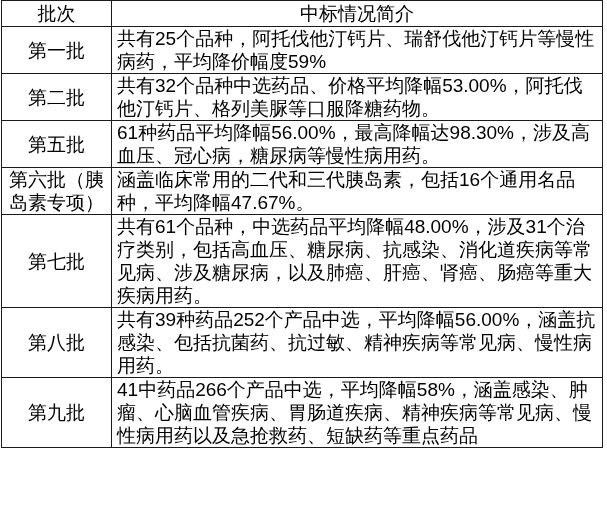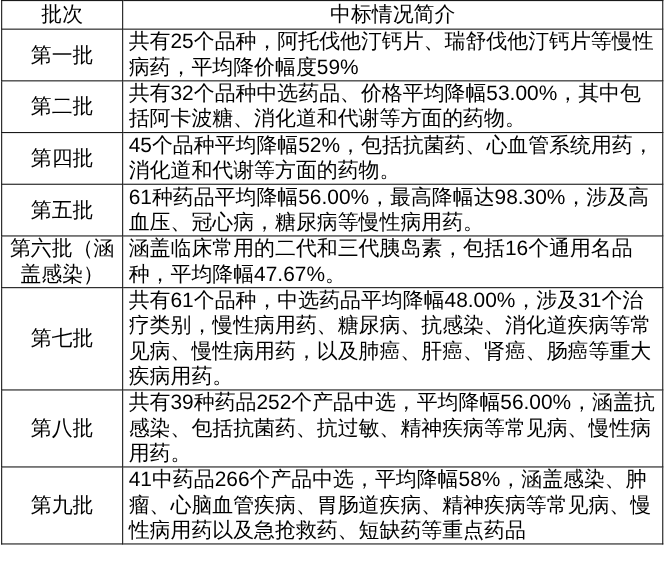--- a/index.html
+++ b/index.html
@@ -59,37 +59,33 @@
         <th class="summary-h">中标情况简介</th>
       </tr>
     </thead>
     <tbody id="tbody">
         <tr>
           <td class="batch">第一批</td>
           <td class="summary">共有25个品种，阿托伐他汀钙片、瑞舒伐他汀钙片等慢性病药，平均降价幅度59%</td>
         </tr>
         <tr>
           <td class="batch">第二批</td>
-          <td class="summary">共有32个品种中选药品、价格平均降幅53.00%，其中包括阿卡波糖、消化道和代谢等方面的药物。</td>
-        </tr>
-        <tr>
-          <td class="batch">第四批</td>
-          <td class="summary">45个品种平均降幅52%，包括抗菌药、心血管系统用药，消化道和代谢等方面的药物。</td>
+          <td class="summary">共有32个品种中选药品、价格平均降幅53.00%，阿托伐他汀钙片、格列美脲等口服降糖药物。</td>
         </tr>
         <tr>
           <td class="batch">第五批</td>
           <td class="summary">61种药品平均降幅56.00%，最高降幅达98.30%，涉及高血压、冠心病，糖尿病等慢性病用药。</td>
         </tr>
         <tr>
-          <td class="batch">第六批（涵盖感染）</td>
+          <td class="batch">第六批（胰岛素专项）</td>
           <td class="summary">涵盖临床常用的二代和三代胰岛素，包括16个通用名品种，平均降幅47.67%。</td>
         </tr>
         <tr>
           <td class="batch">第七批</td>
-          <td class="summary">共有61个品种，中选药品平均降幅48.00%，涉及31个治疗类别，慢性病用药、糖尿病、抗感染、消化道疾病等常见病、慢性病用药，以及肺癌、肝癌、肾癌、肠癌等重大疾病用药。</td>
+          <td class="summary">共有61个品种，中选药品平均降幅48.00%，涉及31个治疗类别，包括高血压、糖尿病、抗感染、消化道疾病等常见病、涉及糖尿病，以及肺癌、肝癌、肾癌、肠癌等重大疾病用药。</td>
         </tr>
         <tr>
           <td class="batch">第八批</td>
           <td class="summary">共有39种药品252个产品中选，平均降幅56.00%，涵盖抗感染、包括抗菌药、抗过敏、精神疾病等常见病、慢性病用药。</td>
         </tr>
         <tr>
           <td class="batch">第九批</td>
           <td class="summary">41中药品266个产品中选，平均降幅58%，涵盖感染、肿瘤、心脑血管疾病、胃肠道疾病、精神疾病等常见病、慢性病用药以及急抢救药、短缺药等重点药品</td>
         </tr>
       </tbody>

